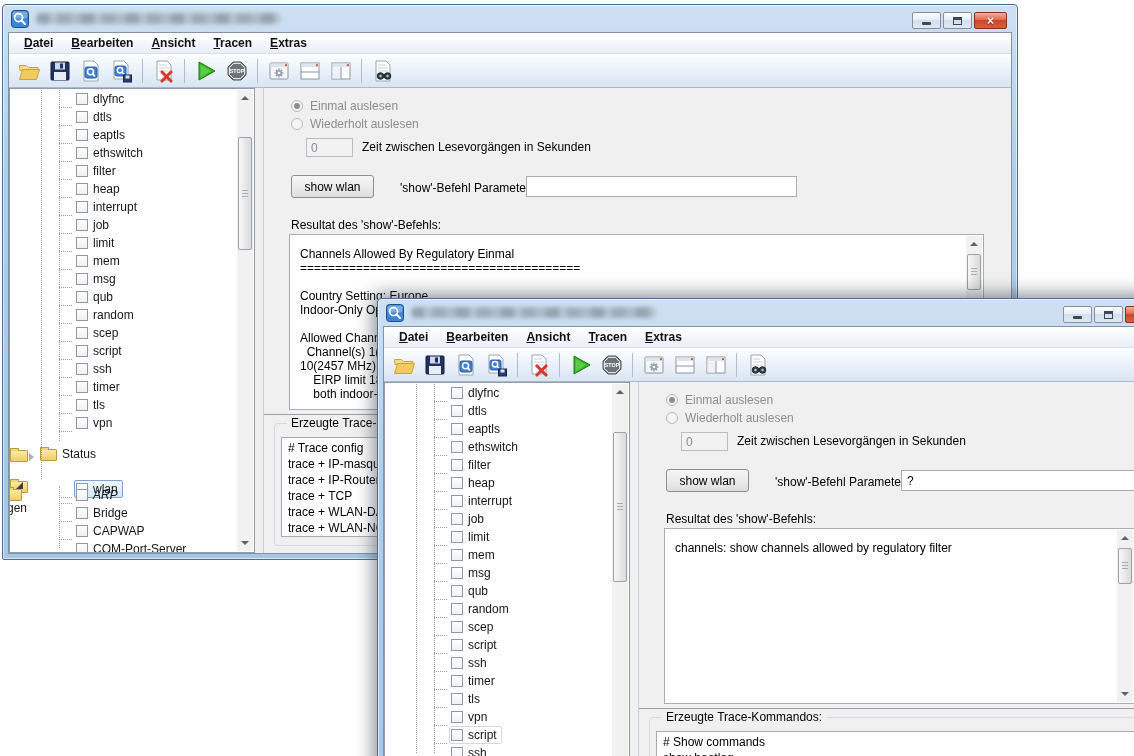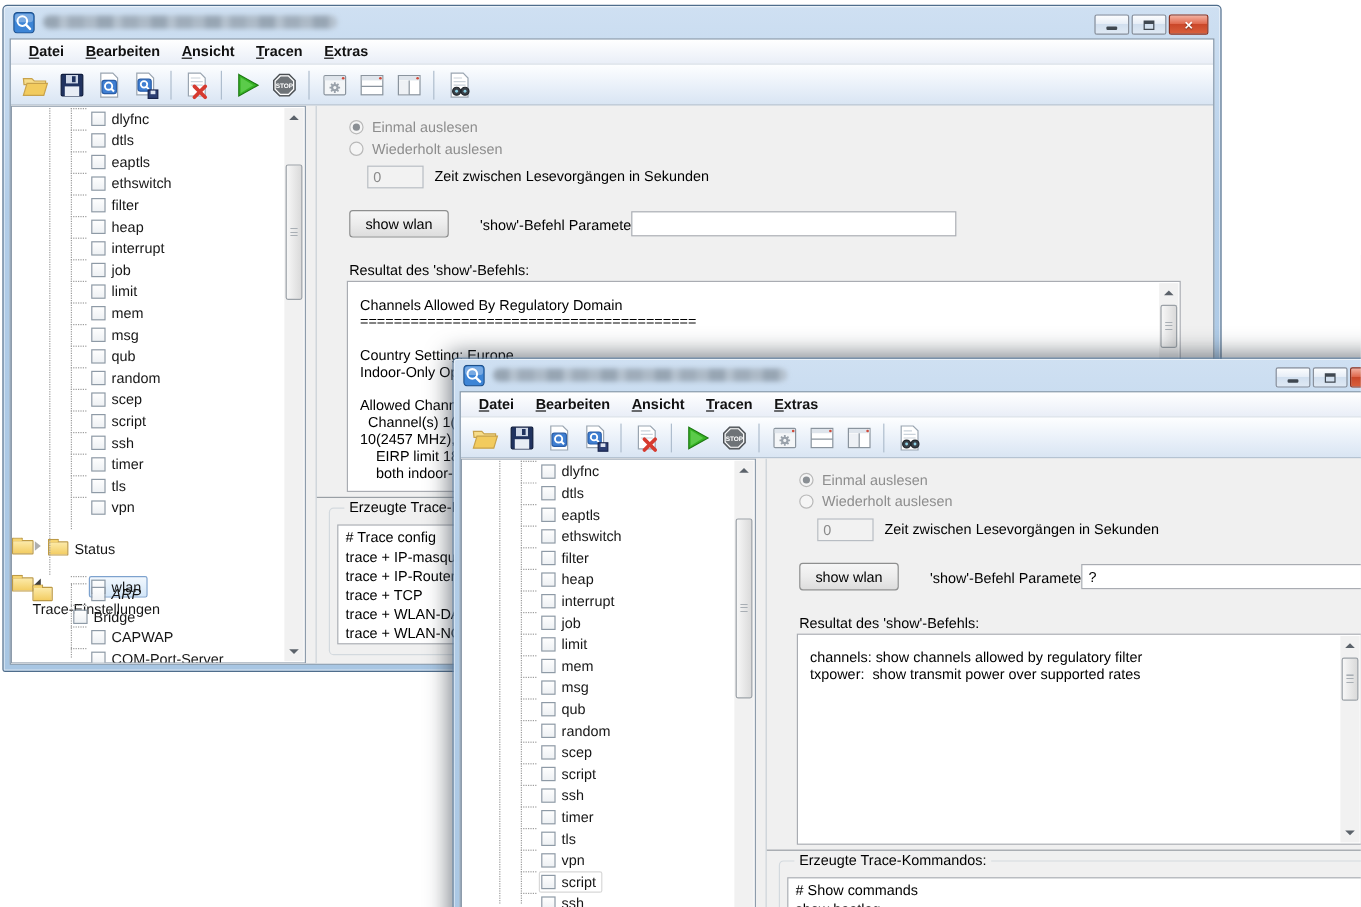--- a/index.html
+++ b/index.html
@@ -43,21 +43,21 @@
   .tbtn{width:27px;height:26px;margin:0 2px;display:flex;align-items:center;justify-content:center;}
   .tbtn svg{width:24px;height:24px;}
   .tsep{width:1px;height:24px;background:#aebdce;margin:0 5px;}
 
   .content{flex:1;position:relative;overflow:hidden;background:#f0f0f0;}
 
   
   .treepanel{position:absolute;left:0;top:0;bottom:0;width:246px;background:#fff;
              border:1px solid #8e9cab;overflow:hidden;}
   .treerows{position:absolute;inset:0 17px 0 0;}
-  .trow{position:absolute;left:0;height:18px;width:222px;display:flex;align-items:flex-start;}
+  .trow{position:absolute;left:0;height:18px;width:222px;display:flex;align-items:flex-end;}
   .trow.check{padding-left:49px;}
   .trow.folder{padding-left:16px;}
   .stub{width:13px;height:1px;border-top:1px dotted #9c9c9c;margin-right:2px;flex:none;}
   .rowbox{display:flex;align-items:center;gap:5px;padding:1px 4px 1px 1px;border:1px solid transparent;border-radius:2px;}
   .trow.selected .rowbox{border-color:#7da2ce;background:linear-gradient(#f2f8fe,#d3e6f8);}
   .trow.faint .rowbox{border-color:#d8d8d8;}
   .cbx{width:12px;height:12px;flex:none;border:1px solid #8e9aa6;background:linear-gradient(#fefefe,#eef1f4);}
   .tlabel{white-space:nowrap;color:#161616;}
   .guide{position:absolute;width:1px;border-left:1px dotted #9c9c9c;}
   .arrow-col{width:0;height:0;border-top:4px solid transparent;border-bottom:4px solid transparent;
@@ -391,21 +391,21 @@
               <span class="folder"></span>
               <span class="tlabel">Trace-Einstellungen</span>
             </div>
             <div class="trow check" style="top: 397px; font-style: italic;">
               <span class="stub"></span>
               <span class="rowbox">
                 <span class="cbx"></span>
                 <span class="tlabel">ARP</span>
               </span>
             </div>
-            <div class="trow check" style="top: 415px; flex-direction: column;">
+            <div class="trow check" style="top: 415px;">
               <span class="stub"></span>
               <span class="rowbox">
                 <span class="cbx"></span>
                 <span class="tlabel">Bridge</span>
               </span>
             </div>
             <div class="trow check" style="top: 433px;">
               <span class="stub"></span>
               <span class="rowbox">
                 <span class="cbx"></span>
@@ -444,21 +444,21 @@
             <span class="dis">Wiederholt auslesen</span>
           </div>
           <input class="intfield" readonly="" value="0" style="">
           <span class="intlabel">Zeit zwischen Lesevorgängen in Sekunden</span>
           <button class="showbtn">show wlan</button>
           <span class="paramlabel">'show'-Befehl Parameter:</span>
           <input class="paraminput" value="" style="">
           <span class="resultlabel">Resultat des 'show'-Befehls:</span>
           <div class="resultbox">
             <div class="rlines">
-              <div class="rline">Channels Allowed By Regulatory Domain</div>
+              <div class="rline">Channels Allowed By Regulatory Einmal</div>
               <div class="rline">========================================</div>
               <div class="rline"></div>
               <div class="rline">Country Setting: Europe</div>
               <div class="rline">Indoor-Only Opera</div>
               <div class="rline"></div>
               <div class="rline">Allowed Channels</div>
               <div class="rline">  Channel(s) 1(241</div>
               <div class="rline">10(2457 MHz), 11</div>
               <div class="rline">    EIRP limit 18 dB</div>
               <div class="rline">    both indoor- an</div>
@@ -790,21 +790,20 @@
           </div>
           <input class="intfield" readonly="" value="0" style="">
           <span class="intlabel">Zeit zwischen Lesevorgängen in Sekunden</span>
           <button class="showbtn">show wlan</button>
           <span class="paramlabel">'show'-Befehl Parameter:</span>
           <input class="paraminput" value="?" style="">
           <span class="resultlabel">Resultat des 'show'-Befehls:</span>
           <div class="resultbox">
             <div class="rlines">
               <div class="rline">channels: show channels allowed by regulatory filter</div>
-              <div class="rline">txpower:  show transmit power over supported rates</div>
             </div>
             <div class="vscroll rscroll">
               <span class="sarrow up">
                 <span class="tri-up"></span>
               </span>
               <span class="sthumb"></span>
               <span class="sarrow down">
                 <span class="tri-down"></span>
               </span>
             </div>

